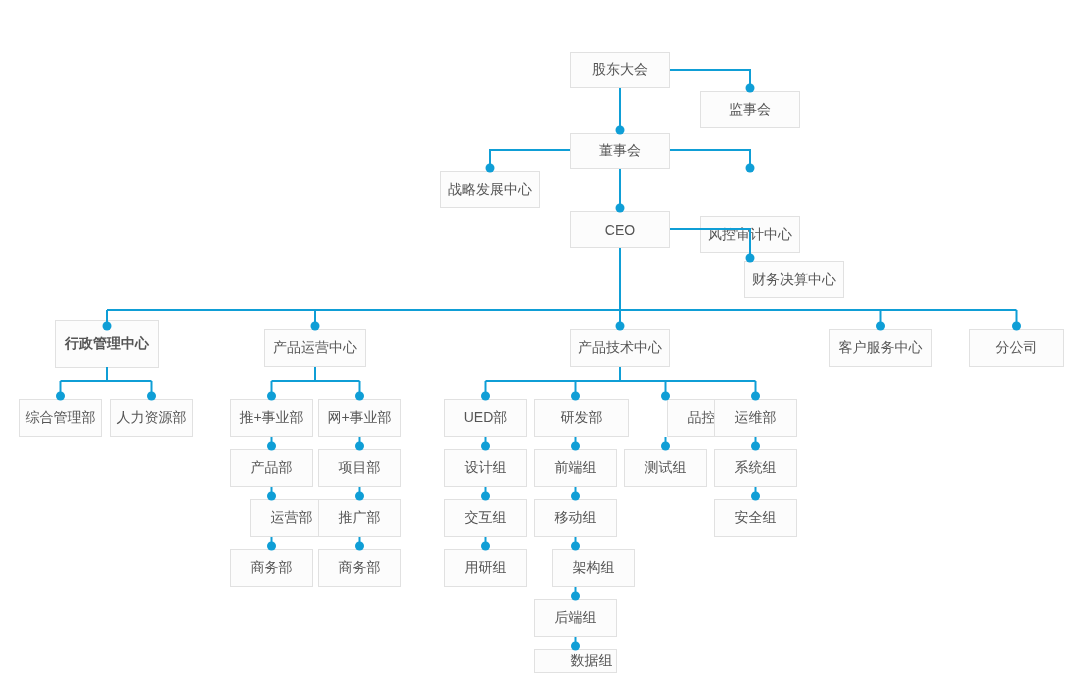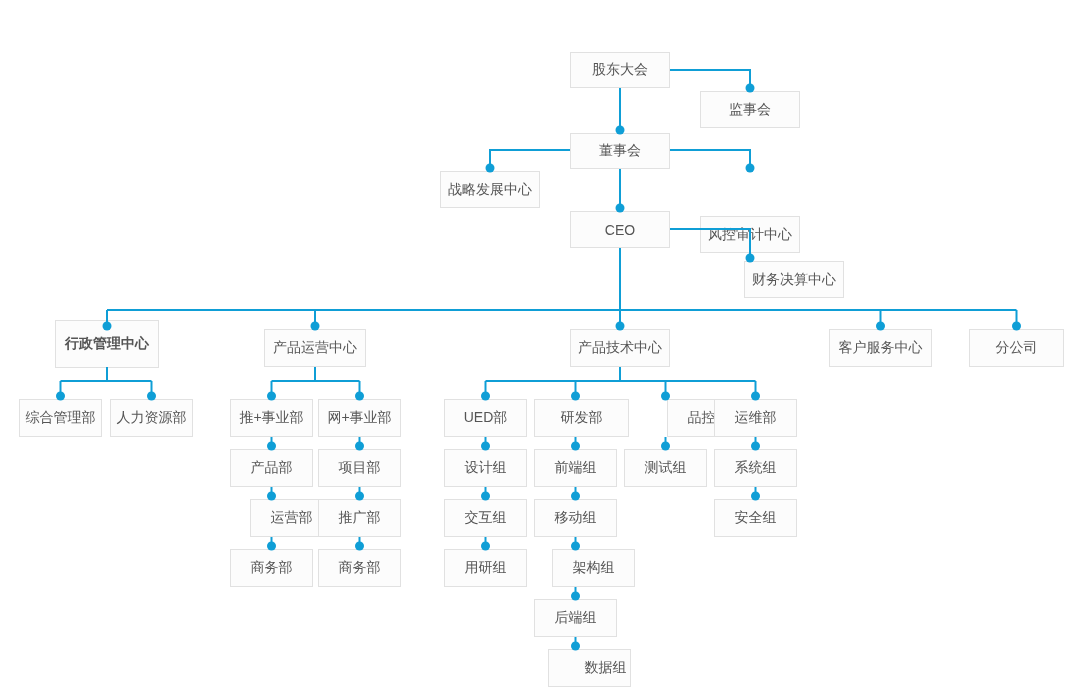--- a/index.html
+++ b/index.html
@@ -117,21 +117,21 @@
       </div>
       <div class="node" style="left: 534px; top: 499px; width: 83px; height: 38px;">
         <span>移动组</span>
       </div>
       <div class="node" style="left: 534px; top: 549px; width: 83px; height: 38px; margin-left: 18px;">
         <span>架构组</span>
       </div>
       <div class="node" style="left: 534px; top: 599px; width: 83px; height: 38px;">
         <span>后端组</span>
       </div>
-      <div class="node" style="left: 548px; top: 649px; width: 83px; height: 38px; padding-left: 32px;">
+      <div class="node" style="left: 534px; top: 649px; width: 83px; height: 24px; padding-left: 32px;">
         <span>数据组</span>
       </div>
       <div class="node" style="left: 624px; top: 399px; width: 83px; height: 38px; margin-left: 43px;">
         <span>品控部</span>
       </div>
       <div class="node" style="left: 624px; top: 449px; width: 83px; height: 38px;">
         <span>测试组</span>
       </div>
       <div class="node" style="left: 714px; top: 399px; width: 83px; height: 38px;">
         <span>运维部</span>

